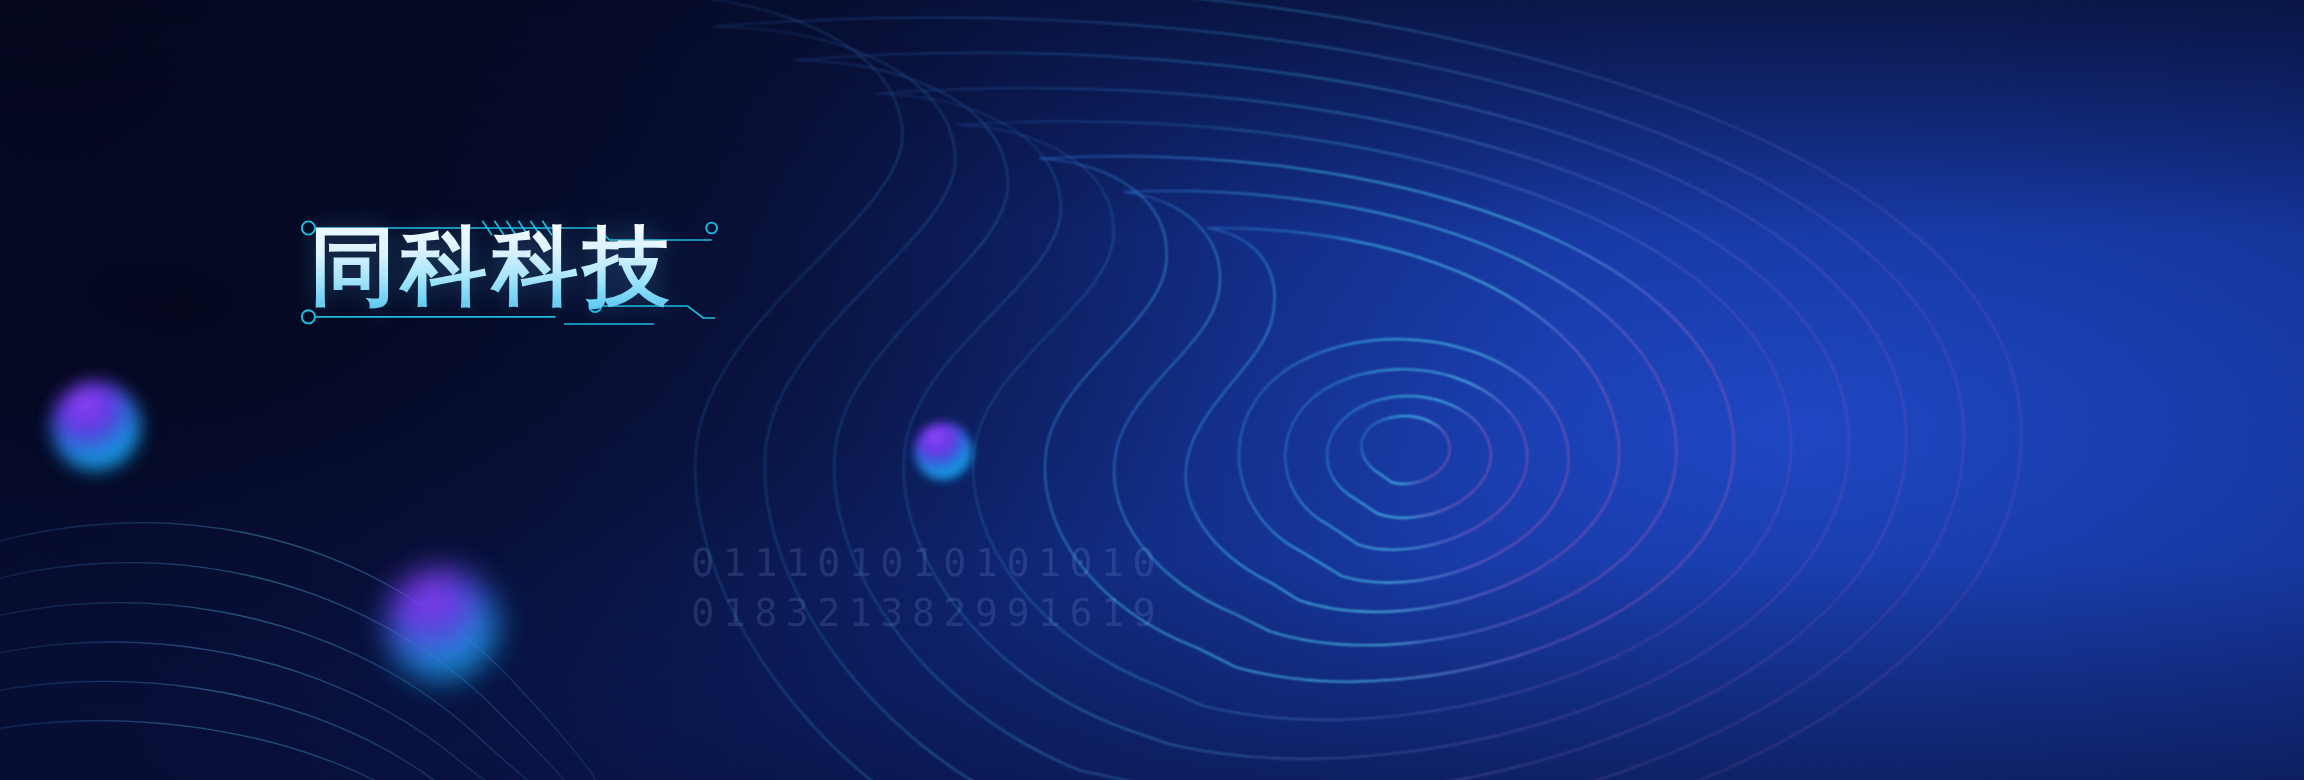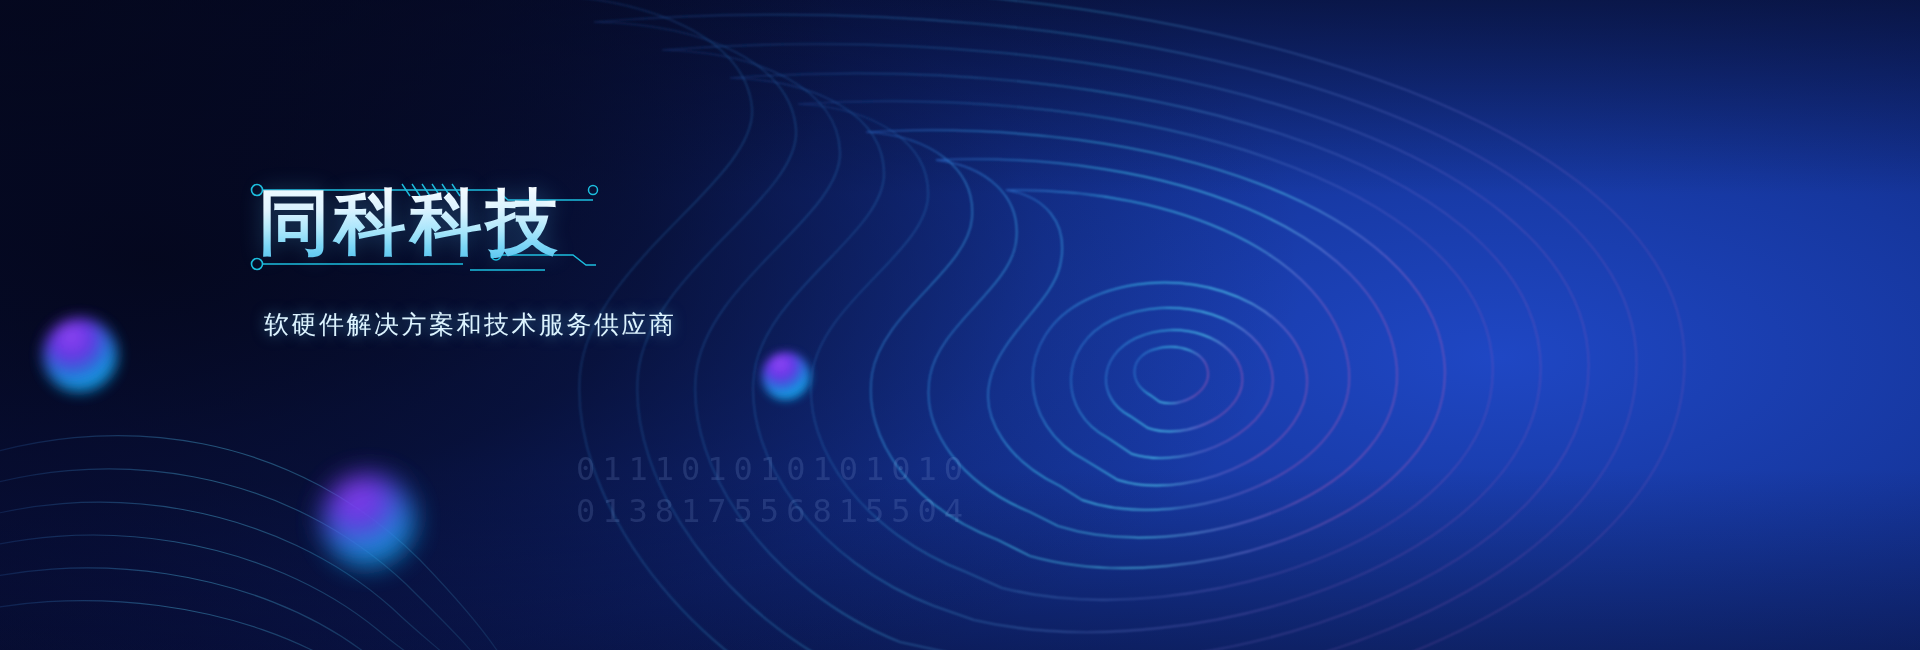--- a/index.html
+++ b/index.html
@@ -196,23 +196,22 @@
         <path d="M263 264 H463"></path>
         <circle cx="496" cy="255" r="5" stroke="#1ec8e8" stroke-width="1.5" fill="none"></circle>
         <path d="M502 255 H573 L586 265 H596"></path>
         <path d="M470 270 H545"></path>
         <circle cx="596" cy="265" r="0"></circle>
       </g>
     </g>
   </svg>
 
   <div class="binrow" id="bin1">011101010101010</div>
-  <div class="binrow" id="bin2">013817556815504</div>
+  <div class="binrow" id="bin2">018321382991619</div>
 
   <div id="textblock">
     <div id="titlewrap">
       <div id="title">同科科技</div>
     </div>
-    <div id="subtitle">软硬件解决方案和技术服务供应商</div>
   </div>
 
   <div id="grain"></div>
 </div>
 
 </body></html>

